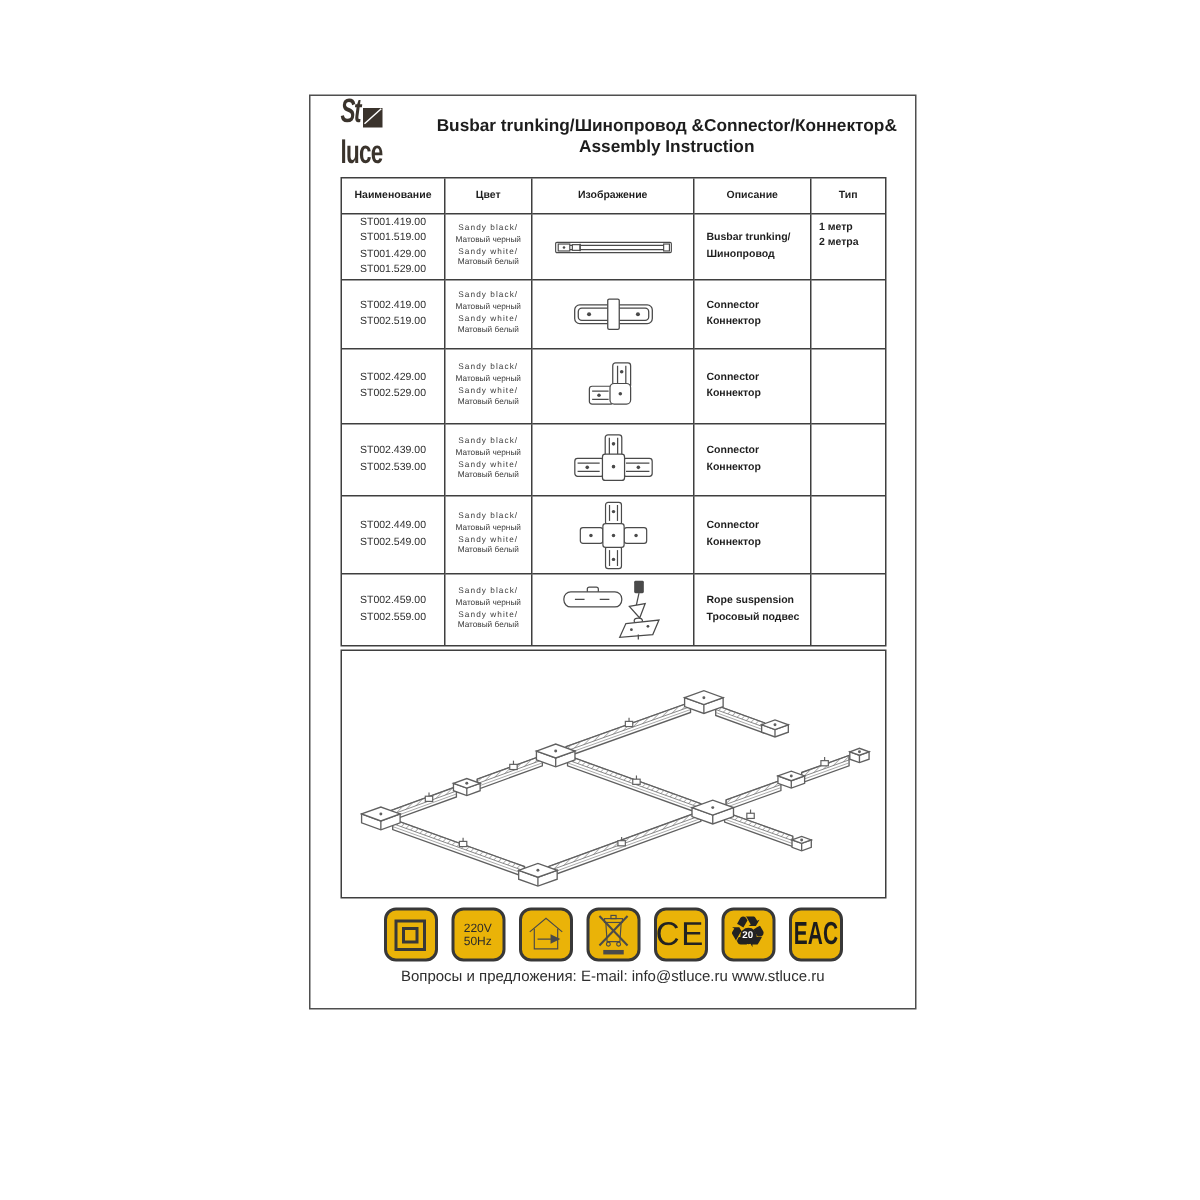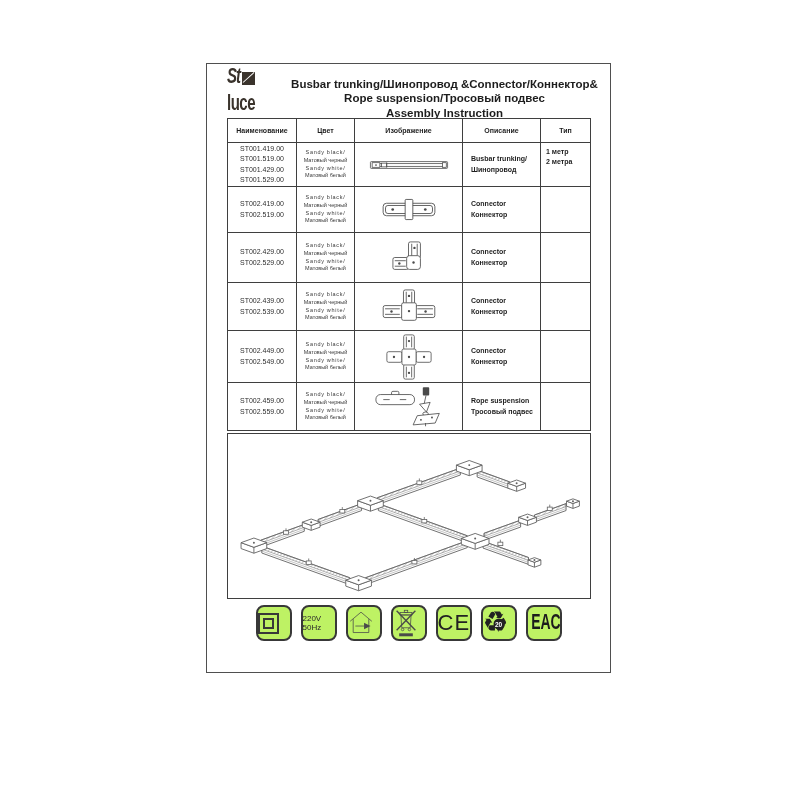--- a/index.html
+++ b/index.html
@@ -41,22 +41,22 @@
   .colors div.lat{letter-spacing:0.7px;}
   .desc{align-items:flex-start;padding-left:8px;}
   .desc div{font-weight:bold;font-size:7px;line-height:1.5;color:#1e1e1e;text-align:left;}
   .typ{justify-content:flex-start;align-items:flex-start;padding:4px 0 0 5px;}
   .typ div{font-weight:bold;font-size:7px;line-height:1.45;color:#1e1e1e;}
   
   .diagram{position:absolute;left:20px;top:369px;width:362px;height:164px;border:1px solid #3f3f3f;background:#fff;}
   
   .certs{position:absolute;left:0;right:0;top:541px;display:flex;justify-content:center;gap:9px;}
   .cert{
-    width:32px;height:32px;border:2px solid #383838;border-radius:8px;background:#bef264;
-    display:flex;align-items:center;justify-content:flex-start;position:relative;flex:0 0 auto;
+    width:32px;height:32px;border:2px solid #383838;border-radius:8px;background:#eab308;
+    display:flex;align-items:center;justify-content:center;position:relative;flex:0 0 auto;
   }
   .sq-outer{width:17px;height:17px;border:2px solid #383838;display:flex;align-items:center;justify-content:center;}
   .sq-inner{width:7px;height:7px;border:2px solid #383838;}
   .volt{font-size:8px;line-height:1.15;color:#2b2b2b;text-align:center;}
   .ce-text{font-size:22px;color:#222;letter-spacing:1px;font-weight:normal;}
   .rec-glyph{font-size:29px;color:#222;line-height:1;margin-top:-2px;}
   .rec-num{
     position:absolute;left:50%;top:54%;transform:translate(-50%,-50%);
     background:#222;color:#fff;font-size:6.5px;font-weight:bold;
     width:11px;height:11px;border-radius:50%;display:flex;align-items:center;justify-content:center;
@@ -172,21 +172,20 @@
   <div class="logo">
     <div class="logo-top">
       <span class="logo-st">St</span>
       <span class="logo-sq"></span>
     </div>
     <div class="logo-luce">luce</div>
   </div>
 
   <div class="title">
     <div>Busbar trunking/Шинопровод &amp;Connector/Коннектор&amp;</div>
-    <div>Rope suspension/Тросовый подвес</div>
     <div>Assembly Instruction</div>
   </div>
 
   <div class="ptable" id="ptable" style="grid-template-rows: 24px 44px 46px 50px 48px 52px 47px;">
       <div class="cell hdr">Наименование</div>
       <div class="cell hdr">Цвет</div>
       <div class="cell hdr">Изображение</div>
       <div class="cell hdr">Описание</div>
       <div class="cell hdr last-col">Тип</div>
       <div class="cell codes">
@@ -439,13 +438,14 @@
     </div>
     <div class="cert">
       <span class="rec-glyph">♻</span>
       <span class="rec-num">20</span>
     </div>
     <div class="cert">
       <span class="eac-text">EAC</span>
     </div>
   </div>
 
+  <div class="footer">Вопросы и предложения: E-mail: info@stluce.ru www.stluce.ru</div>
 </div>
 
 </body></html>

